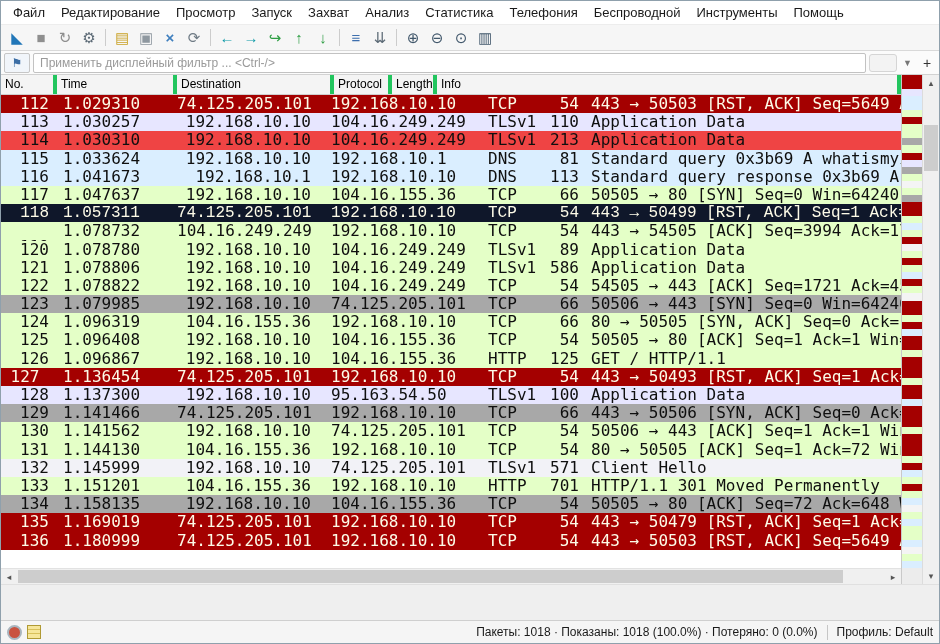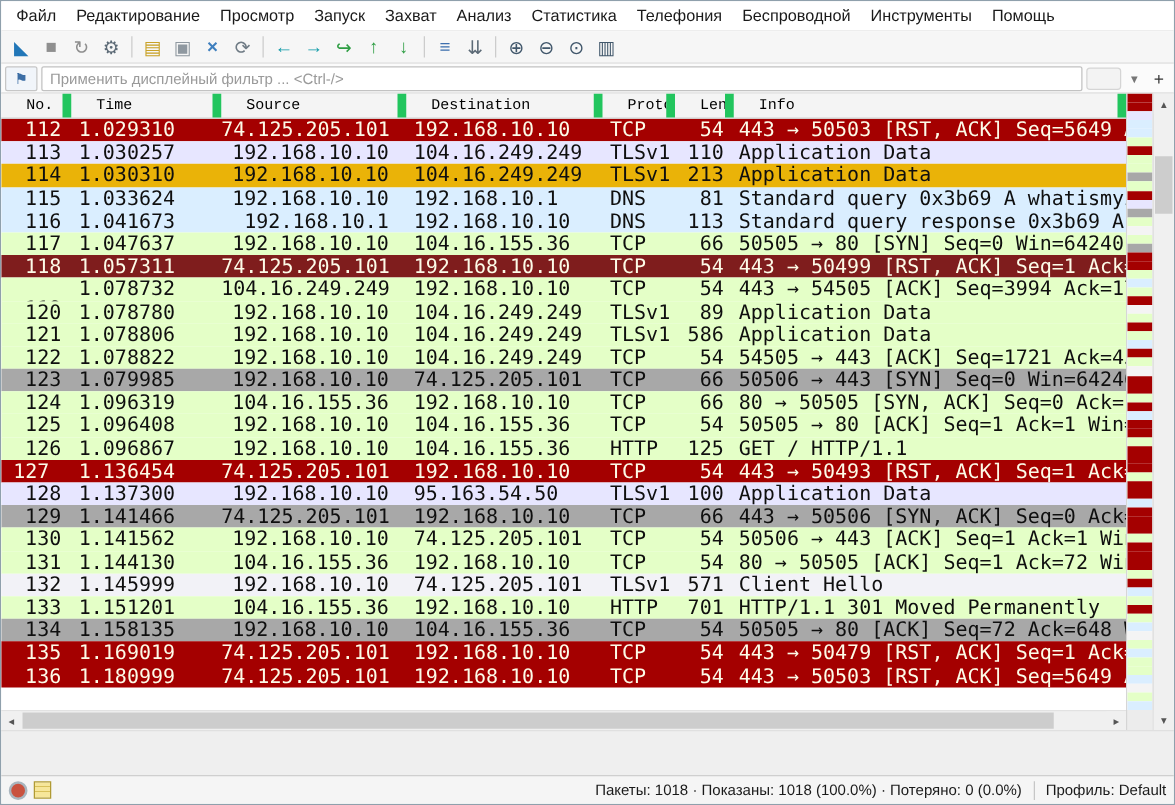--- a/index.html
+++ b/index.html
@@ -28,21 +28,21 @@
   .filter-input{flex:1;height:18px;border:1px solid #c2c2c2;border-radius:2px;font-size:12px;padding:0 6px;color:#222;font-family:"Liberation Sans",sans-serif;}
   .filter-input::placeholder{color:#9a9a9a;}
   .filter-expr{width:26px;height:16px;border:1px solid #d5d5d5;border-radius:3px;background:#f3f3f3;}
   .filter-dropdown{width:15px;height:18px;color:#777;font-size:9px;display:flex;align-items:center;justify-content:center;}
   .filter-add{width:18px;height:18px;color:#333;font-size:14px;display:flex;align-items:center;justify-content:center;}
 
   
   .packet-area{flex:1;display:flex;min-height:0;background:#fff;}
   .table-col{flex:1;min-width:0;display:flex;flex-direction:column;}
   .header-row{height:19px;flex:0 0 19px;display:flex;background:#f4f4f4;border-bottom:1px solid #cfcfcf;font-size:12px;color:#000;}
-  .hcell{box-sizing:border-box;padding:2px 20px;border-right:7px solid #22c55e;white-space:nowrap;overflow:hidden;font-family:Liberation Mono, monospace;}
+  .hcell{box-sizing:border-box;padding:2px 4px;border-right:4px solid #22c55e;white-space:nowrap;overflow:hidden;}
   .rows{flex:1;overflow:hidden;font-family:"DejaVu Sans Mono",monospace;font-size:16px;}
   .prow{height:18.2px;line-height:18.2px;display:flex;}
   .pcell{box-sizing:border-box;white-space:nowrap;overflow:hidden;}
   .col-no{text-align:right;padding-right:8px;}
   .col-time{padding-left:6px;}
   .col-source{text-align:right;padding-right:14px;}
   .col-destination{padding-left:6px;}
   .col-protocol{padding-left:6px;}
   .col-length{text-align:right;padding-right:6px;}
   .col-info{padding-left:6px;}
@@ -125,21 +125,20 @@
     <div class="filter-expr"></div>
     <div class="filter-dropdown">▼</div>
     <div class="filter-add">+</div>
   </div>
 
   <div class="packet-area">
     <div class="table-col">
       <div class="header-row">
           <div class="hcell" style="width: 56px;">No.</div>
           <div class="hcell" style="width: 120px;">Time</div>
-          <div class="hcell" style="width: 148px;">Source</div>
           <div class="hcell" style="width: 157px;">Destination</div>
           <div class="hcell" style="width: 58px;">Protocol</div>
           <div class="hcell" style="width: 45px;">Length</div>
           <div class="hcell" style="flex: 1 1 0%;">Info</div>
         </div>
       <div class="rows">
           <div class="prow" style="background: rgb(164, 0, 0); color: rgb(253, 251, 232);">
             <div class="pcell col-no" style="width: 56px;">112</div>
             <div class="pcell col-time" style="width: 120px;">1.029310</div>
             <div class="pcell col-source" style="width: 148px;">74.125.205.101</div>
@@ -150,21 +149,21 @@
           </div>
           <div class="prow" style="background: rgb(231, 230, 255); color: rgb(15, 15, 15);">
             <div class="pcell col-no" style="width: 56px;">113</div>
             <div class="pcell col-time" style="width: 120px;">1.030257</div>
             <div class="pcell col-source" style="width: 148px;">192.168.10.10</div>
             <div class="pcell col-destination" style="width: 157px;">104.16.249.249</div>
             <div class="pcell col-protocol" style="width: 58px;">TLSv1.2</div>
             <div class="pcell col-length" style="width: 45px;">110</div>
             <div class="pcell col-info" style="flex: 1 1 0%;">Application Data</div>
           </div>
-          <div class="prow" style="background: #eab308; color: rgb(15, 15, 15);">
+          <div class="prow" style="background: #ef4444; color: rgb(15, 15, 15);">
             <div class="pcell col-no" style="width: 56px;">114</div>
             <div class="pcell col-time" style="width: 120px;">1.030310</div>
             <div class="pcell col-source" style="width: 148px;">192.168.10.10</div>
             <div class="pcell col-destination" style="width: 157px;">104.16.249.249</div>
             <div class="pcell col-protocol" style="width: 58px;">TLSv1.2</div>
             <div class="pcell col-length" style="width: 45px;">213</div>
             <div class="pcell col-info" style="flex: 1 1 0%;">Application Data</div>
           </div>
           <div class="prow" style="background: rgb(218, 238, 255); color: rgb(15, 15, 15);">
             <div class="pcell col-no" style="width: 56px;">115</div>
@@ -186,21 +185,21 @@
           </div>
           <div class="prow" style="background: rgb(228, 255, 199); color: rgb(15, 15, 15);">
             <div class="pcell col-no" style="width: 56px;">117</div>
             <div class="pcell col-time" style="width: 120px;">1.047637</div>
             <div class="pcell col-source" style="width: 148px;">192.168.10.10</div>
             <div class="pcell col-destination" style="width: 157px;">104.16.155.36</div>
             <div class="pcell col-protocol" style="width: 58px;">TCP</div>
             <div class="pcell col-length" style="width: 45px;">66</div>
             <div class="pcell col-info" style="flex: 1 1 0%;">50505 → 80 [SYN] Seq=0 Win=64240 Len=0 MSS=1460 WS=256 SACK_PERM=1</div>
           </div>
-          <div class="prow" style="background: #7f1d1d; color: rgb(253, 251, 232);">
+          <div class="prow" style="background: #0f172a; color: rgb(253, 251, 232); font-family: Liberation Mono, monospace;">
             <div class="pcell col-no" style="width: 56px;">118</div>
             <div class="pcell col-time" style="width: 120px;">1.057311</div>
             <div class="pcell col-source" style="width: 148px;">74.125.205.101</div>
             <div class="pcell col-destination" style="width: 157px;">192.168.10.10</div>
             <div class="pcell col-protocol" style="width: 58px;">TCP</div>
             <div class="pcell col-length" style="width: 45px;">54</div>
             <div class="pcell col-info" style="flex: 1 1 0%;">443 → 50499 [RST, ACK] Seq=1 Ack=518 Win=0 Len=0</div>
           </div>
           <div class="prow" style="background: rgb(228, 255, 199); color: rgb(15, 15, 15);">
             <div class="pcell col-no" style="width: 56px; margin-top: 16px;">119</div>

